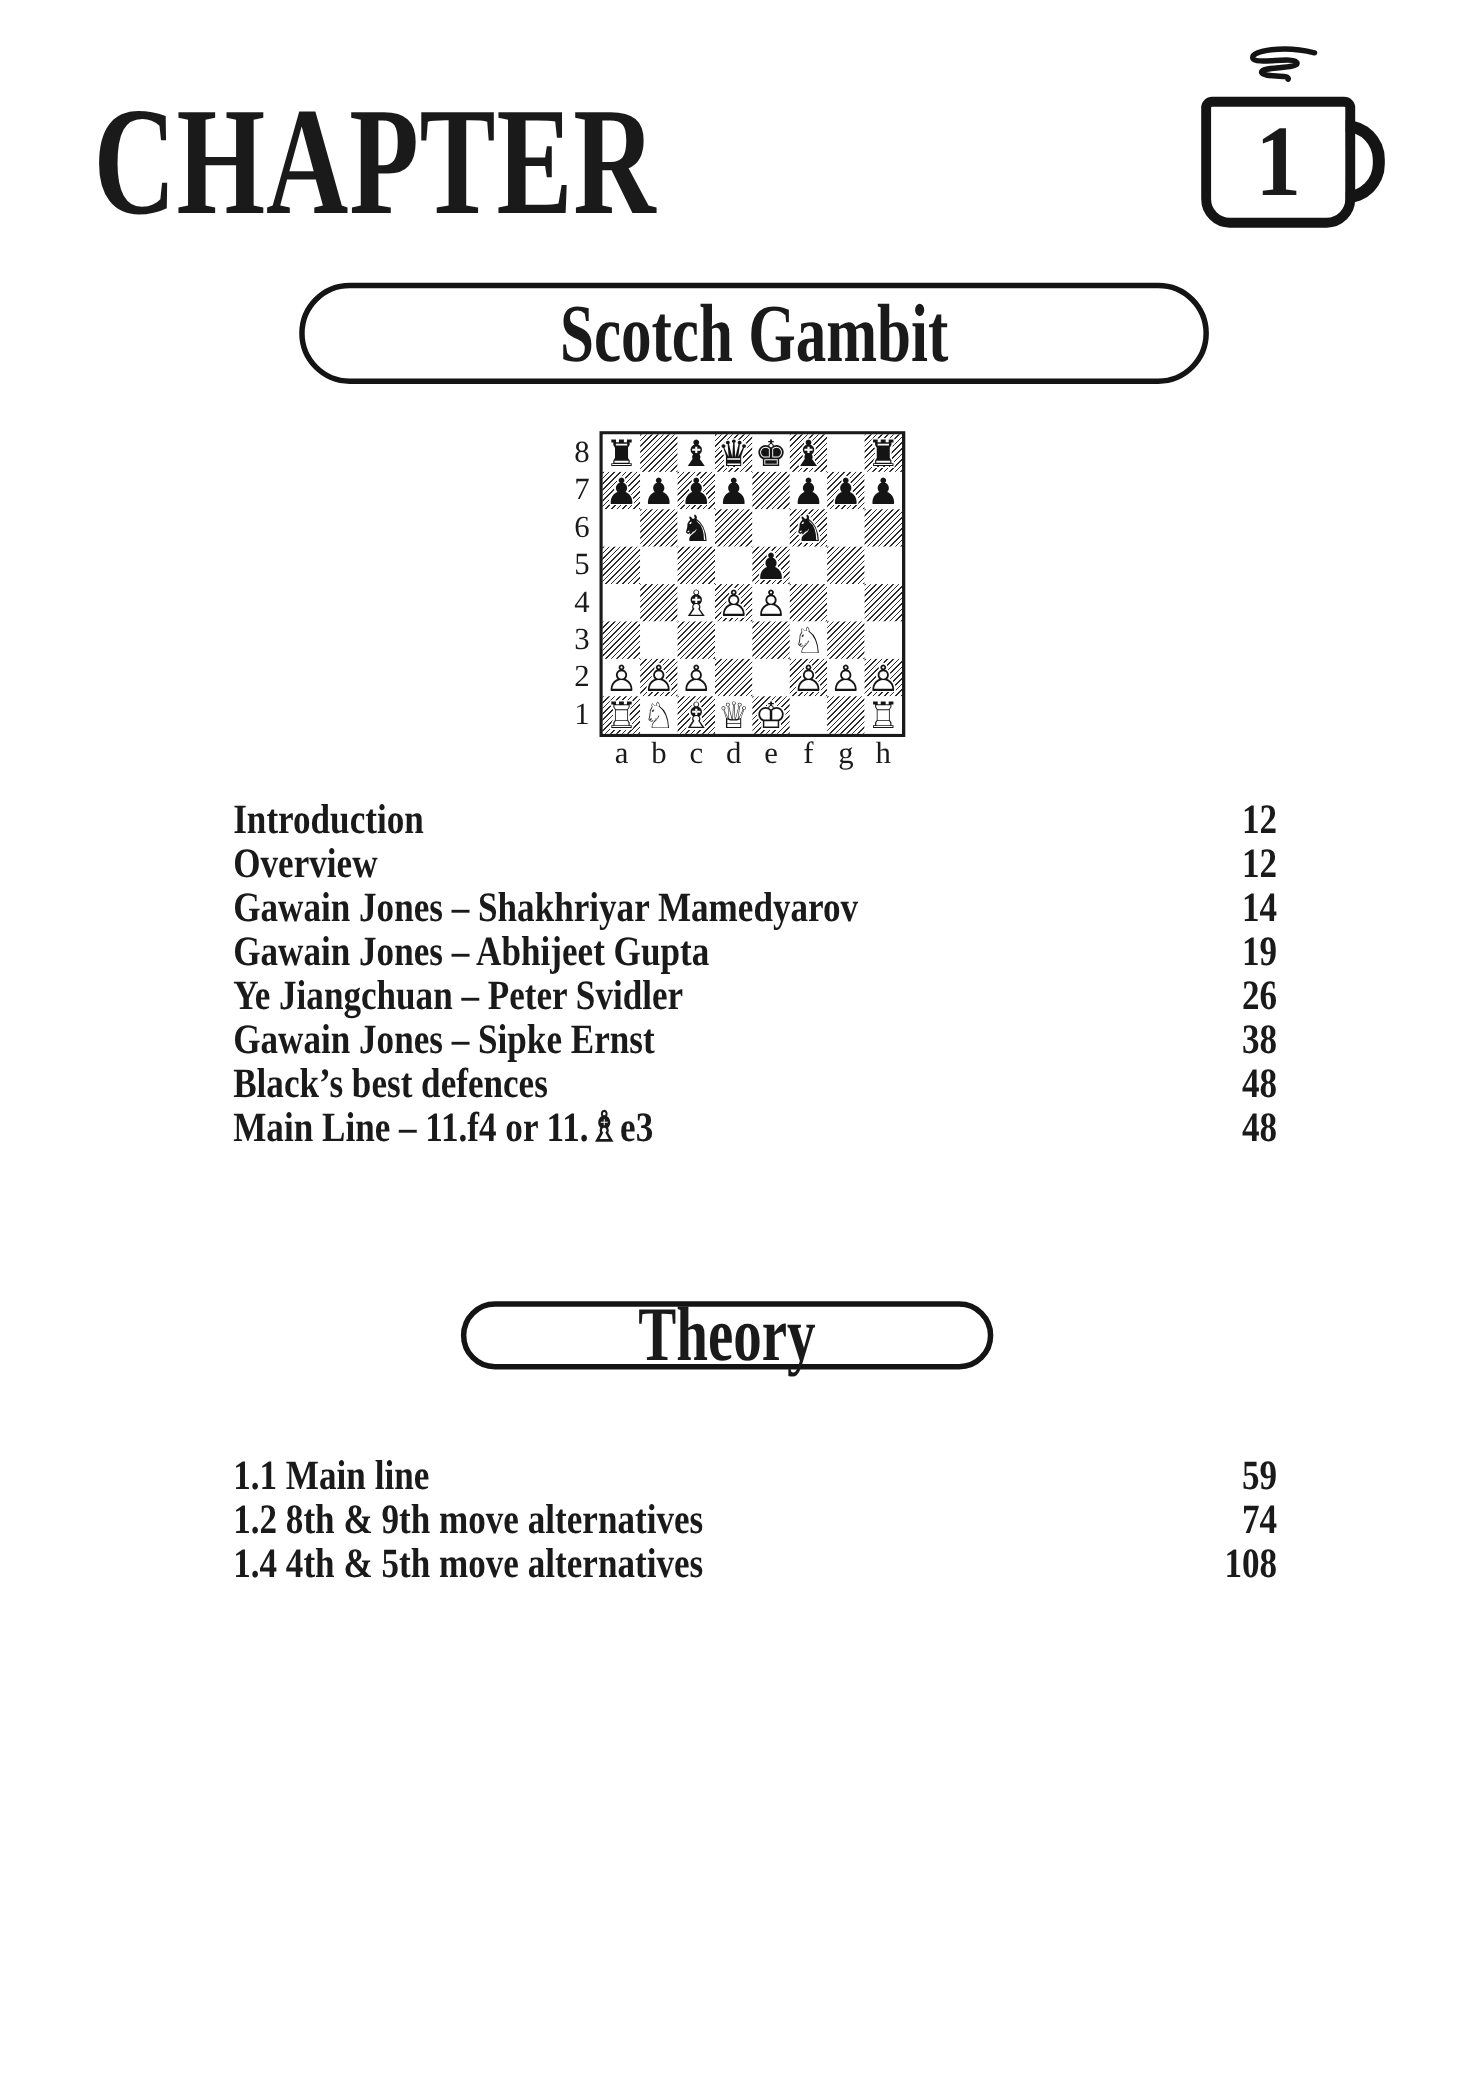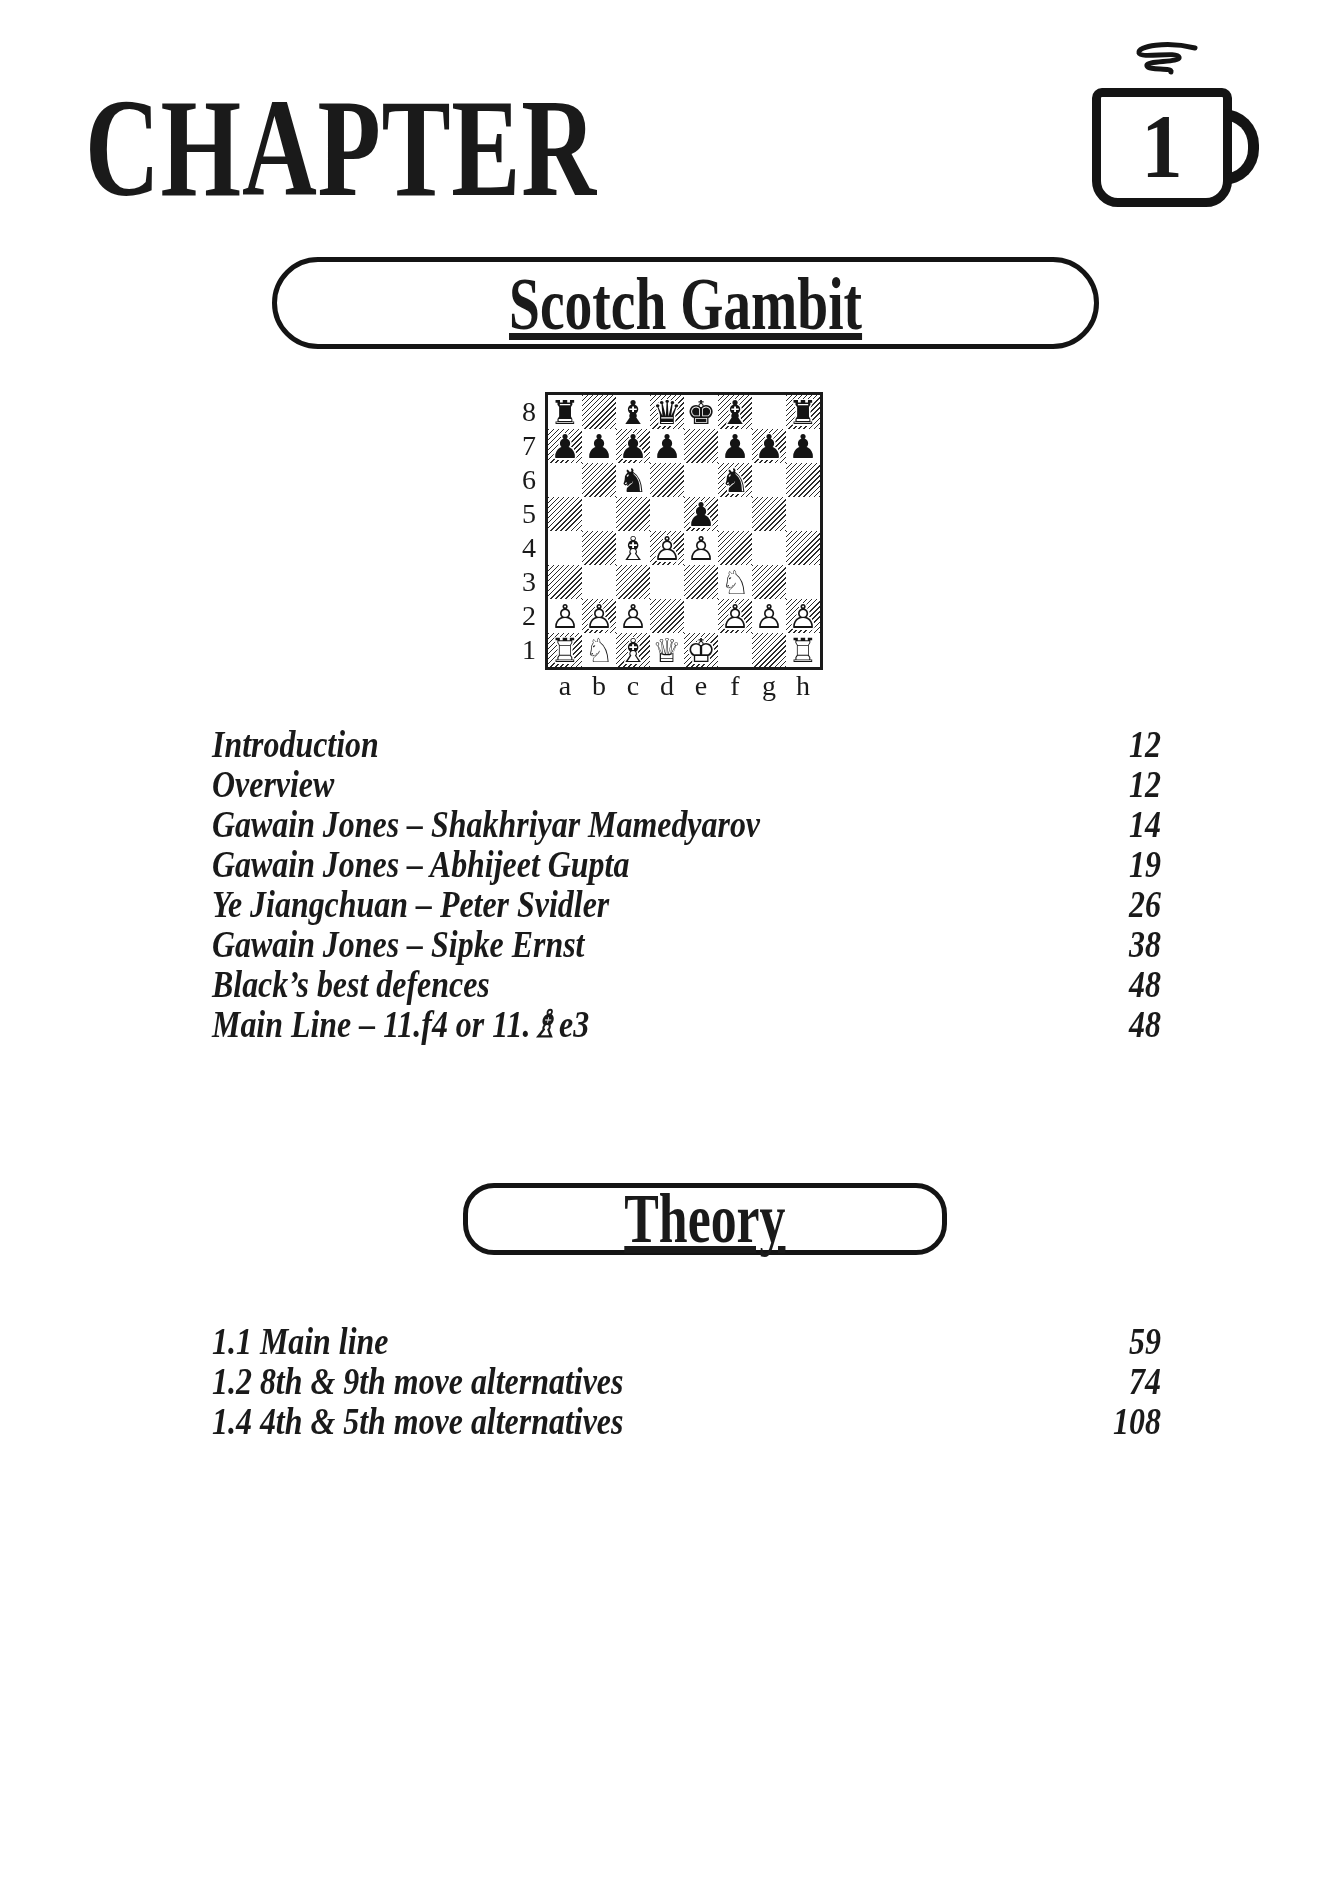--- a/index.html
+++ b/index.html
@@ -20,23 +20,23 @@
        display:flex;align-items:center;justify-content:center;}
   .cup .handle{content:"";position:absolute;right:-36px;top:12px;width:36px;height:76px;
        box-sizing:border-box;border:11px solid #141414;border-left:none;
        border-radius:0 38px 38px 0;}
   .cup .chapter-number{font-size:92px;font-weight:bold;line-height:1;
        transform:scaleX(0.9);margin-top:-4px;}
   .steam{position:absolute;left:1125px;top:40px;width:78px;height:46px;}
 
   
   .pill{position:absolute;box-sizing:border-box;border:5px solid #141414;background:#fff;
-        display:flex;align-items:center;justify-content:center;overflow:visible;text-decoration:underline;}
+        display:flex;align-items:center;justify-content:center;overflow:visible;}
   .pill-scotch{left:272px;top:257px;width:827px;height:92px;border-radius:46px;}
-  .pill-theory{left:463px;top:1183px;width:484px;height:72px;border-radius:31px;}
+  .pill-theory{left:419px;top:1183px;width:484px;height:62px;border-radius:31px;}
   .pill .pill-text{font-weight:bold;white-space:nowrap;line-height:1;
         transform:scaleX(0.74);transform-origin:50% 50%;}
   .pill-scotch .pill-text{font-size:75px;}
   .pill-theory .pill-text{font-size:70px;}
 
   
   .board-block{position:absolute;left:499px;top:392px;
                display:grid;grid-template-columns:46px 278px;grid-template-rows:278px 30px;}
   .ranks{grid-column:1;grid-row:1;display:grid;grid-template-rows:repeat(8,34px);
          padding-top:3px;box-sizing:border-box;}
@@ -53,21 +53,21 @@
   .piece{position:relative;font-family:"DejaVu Sans",sans-serif;font-size:33px;line-height:1;}
   .piece .under{position:absolute;left:0;top:0;color:#ffffff;
         text-shadow:-1.5px 0 #fff,1.5px 0 #fff,0 -1.5px #fff,0 1.5px #fff,
                     -1px -1px #fff,1px 1px #fff,-1px 1px #fff,1px -1px #fff;}
   .piece .over{position:relative;color:#141414;}
 
   
   .toc{position:absolute;left:212px;width:949px;}
   .toc-games{top:725px;}
   .toc-theory{top:1298px;margin-top:24px;}
-  .toc-row{height:40px;display:flex;justify-content:space-between;font-style:italic;}
+  .toc-row{height:40px;display:flex;justify-content:space-between;align-items:center;}
   .toc-label{font-size:38px;font-weight:bold;white-space:nowrap;line-height:1;
              transform:scaleX(0.84);transform-origin:0 50%;}
   .toc-page{font-size:38px;font-weight:bold;line-height:1;
              transform:scaleX(0.84);transform-origin:100% 50%;}
 </style>
 </head>
 <body>
 
 <div class="chapter-title">CHAPTER</div>
 

